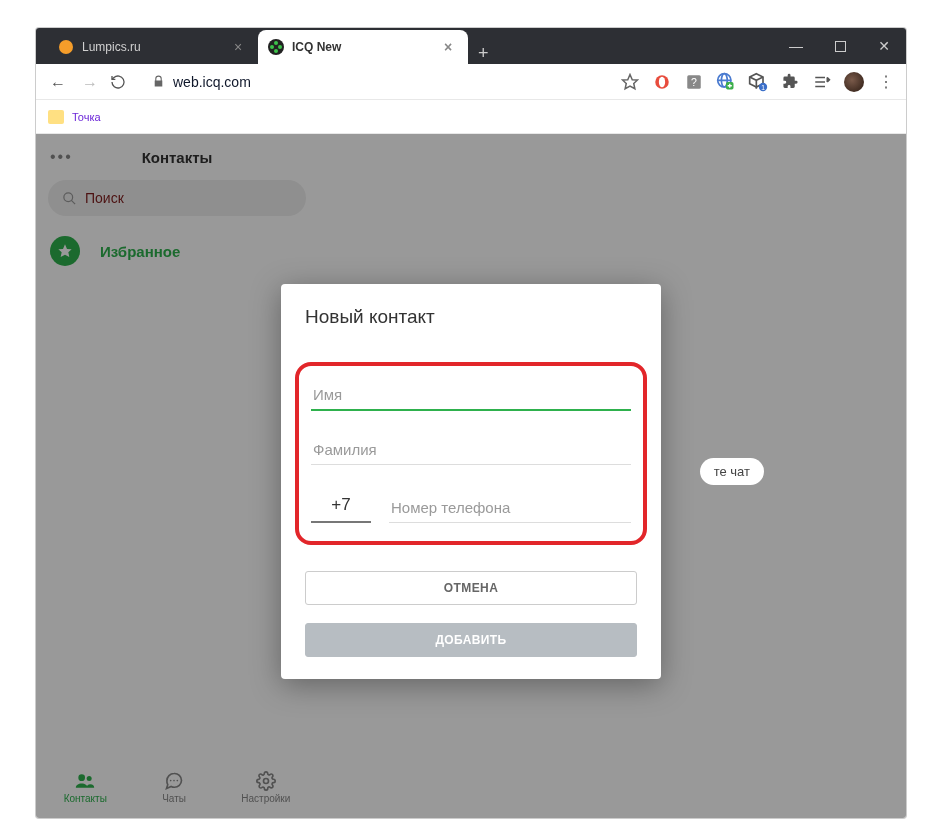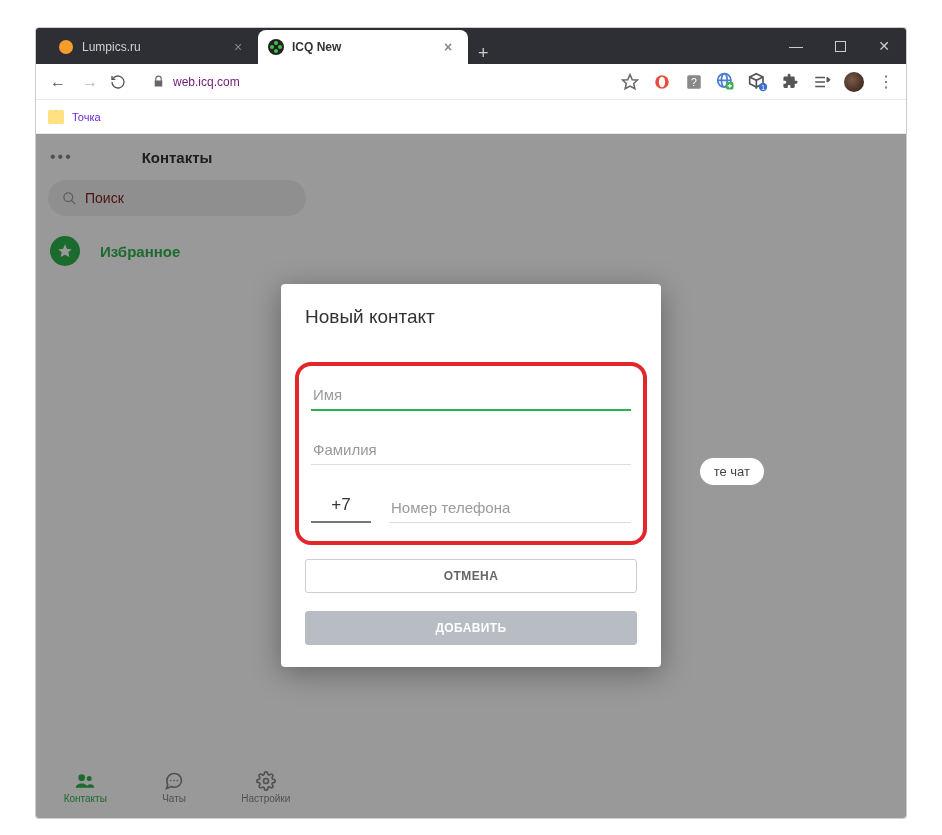--- a/index.html
+++ b/index.html
@@ -14,21 +14,21 @@
 .tab .favicon { width: 16px; height: 16px; margin-right: 8px; display: flex; align-items: center; justify-content: center; }
 .tab .tab-title { flex: 1; white-space: nowrap; overflow: hidden; }
 .tab .tab-close { width: 14px; color: #888; font-size: 14px; line-height: 1; }
 .new-tab-btn { color: #ccc; font-size: 18px; padding: 0 10px; }
 .window-controls { display: flex; color: #ccc; }
 .window-controls .wc { width: 44px; height: 36px; display: flex; align-items: center; justify-content: center; font-size: 14px; }
 
 .addrbar { height: 36px; background: #fff; border-bottom: 1px solid #e8e8e8; display: flex; align-items: center; padding: 0 10px; gap: 8px; }
 .nav-btn { color: #555; width: 24px; text-align: center; font-size: 16px; }
 .nav-btn.disabled { color: #bbb; }
-.url-field { flex: 1; display: flex; align-items: center; gap: 8px; padding: 0 10px; font-size: 12px; color: #701a75; }
+.url-field { flex: 1; display: flex; align-items: center; gap: 8px; padding: 0 10px; font-size: 14px; color: #0f172a; }
 .addr-icons { display: flex; align-items: center; gap: 12px; color: #666; font-size: 16px; }
 .addr-icons .ai { width: 20px; height:20px; display:flex; align-items:center; justify-content:center; }
 .avatar { width: 20px; height: 20px; border-radius: 50%; background: radial-gradient(circle at 40% 40%, #7a5a4a, #2a1a12); }
 .profiles-badge { position: relative; }
 
 .bookmarkbar { height: 34px; background: #fff; border-bottom: 1px solid #e8e8e8; display: flex; align-items: center; padding: 0 12px; gap: 8px; color: #6d28d9; font-size: 11px; }
 .bookmark-folder { width: 16px; height: 14px; background: #ffe082; border-radius: 2px; }
 
 
 .app-surface { position: relative; height: calc(100% - 36px - 36px - 34px); }
@@ -49,21 +49,21 @@
 
 .bottom-nav { position: absolute; left: 0; bottom: 0; height: 62px; width: 282px; display: flex; align-items: center; justify-content: space-around; }
 .bn-item { display: flex; flex-direction: column; align-items: center; gap: 2px; color: #888; font-size: 10px; }
 .bn-item.active { color: #2eb14d; }
 .bn-icon { font-size: 20px; }
 
 
 .modal { position: absolute; top: 150px; left: 50%; transform: translateX(-50%); width: 380px; background: #fff; border-radius: 4px; box-shadow: 0 6px 30px rgba(0,0,0,0.35); padding: 22px 24px; }
 .modal-title { font-size: 19px; color: #333; font-weight: 400; margin-bottom: 42px; }
 .field-block { display: flex; flex-direction: column; gap: 24px; padding: 0 2px; }
-.highlight-box { border: 4px solid #e2262a; border-radius: 16px; padding: 14px 10px 18px; margin: -8px -10px 14px; }
+.highlight-box { border: 4px solid #e2262a; border-radius: 16px; padding: 14px 10px 18px; margin: -8px -10px 26px; }
 .text-field { border: none; border-bottom: 1px solid #ddd; font-size: 15px; padding: 6px 2px; width: 100%; outline: none; }
 .text-field.focused { border-bottom: 2px solid #2eb14d; }
 .text-field::placeholder { color: #9a9a9a; }
 .phone-row { display: flex; gap: 18px; align-items: flex-end; }
 .phone-prefix { width: 60px; border: none; border-bottom: 2px solid #777; font-size: 17px; color: #333; text-align: center; padding: 6px 2px; outline: none; }
 .phone-num { flex: 1; }
 .modal-buttons { display: flex; justify-content: center; gap: 18px; margin-top: 8px; flex-direction: column; }
 .btn { height: 34px; padding: 0 22px; border-radius: 3px; font-size: 12px; font-weight: 600; letter-spacing: 0.4px; cursor: pointer; }
 .btn.cancel { background: #fff; border: 1px solid #ccc; color: #666; }
 .btn.primary { background: #b7bdc2; border: 1px solid #b7bdc2; color: #fff; }

